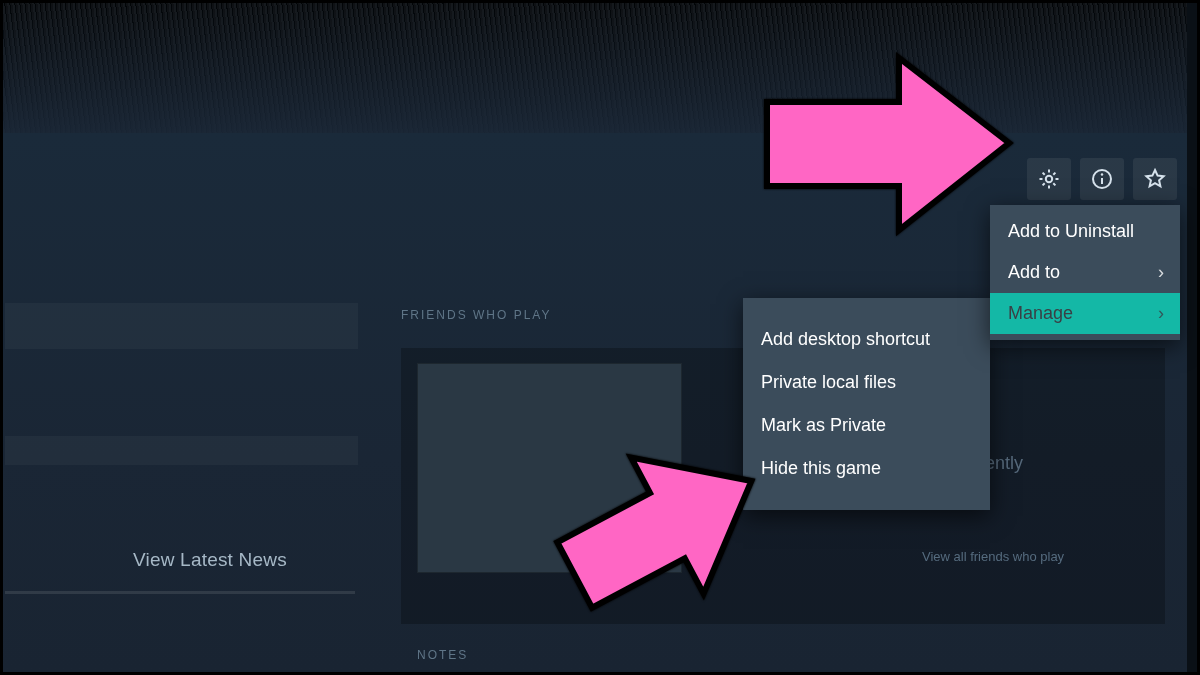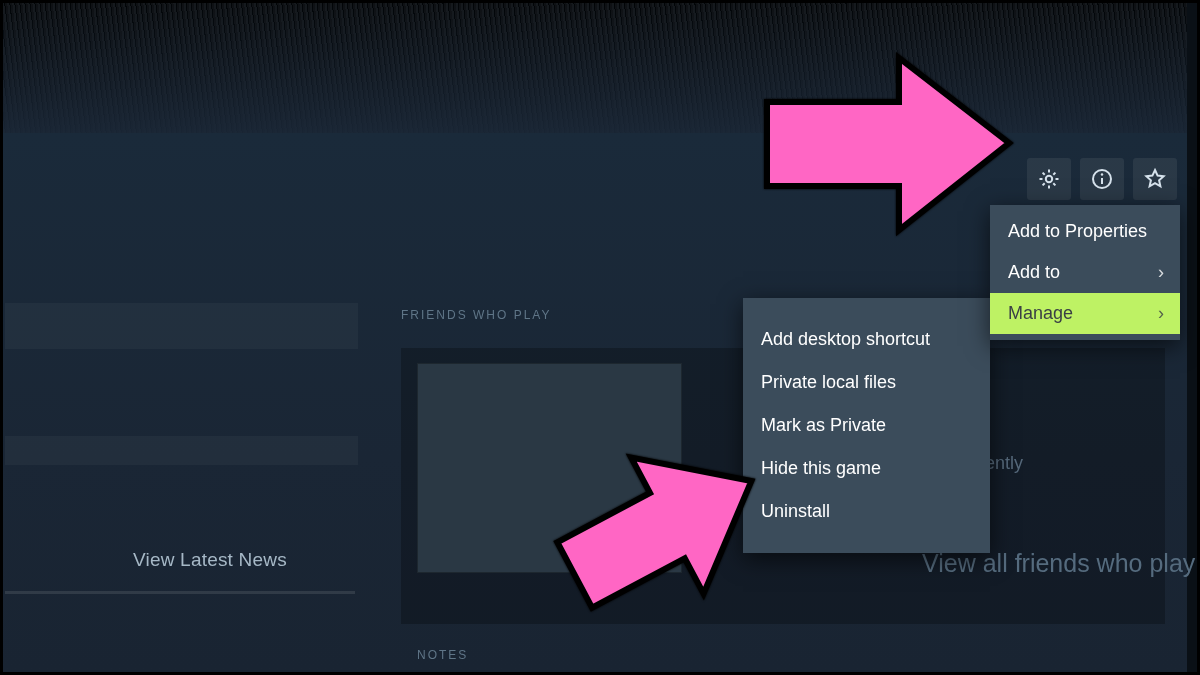--- a/index.html
+++ b/index.html
@@ -85,35 +85,35 @@
   }
   .thumb{
     position:absolute;left:414px;top:360px;width:265px;height:210px;
     background:#2a3844;
     box-shadow:inset 0 0 0 1px rgba(0,0,0,.3);
   }
   .friends-recent{
     position:absolute;left:963px;top:450px;color:#55687a;font-size:18px;
   }
   .friends-link{
-    position:absolute;left:919px;top:546px;color:#556b7e;font-size:25px;
+    position:absolute;left:919px;top:546px;color:#556b7e;font-size:13px;
   }
 
   
   .menu1{
     position:absolute;left:987px;top:202px;width:190px;background:#3b4c5b;
     box-shadow:0 6px 22px rgba(0,0,0,0.6);
     padding:6px 0;
     z-index:30;
   }
   .menu1 .mi{
     padding:10px 16px 10px 18px;font-size:18px;color:#fff;cursor:pointer;
     display:flex;justify-content:space-between;align-items:center;
   }
-  .menu1 .mi.sel{background:#bef264;color:#3a3f45;gap:31px;}
+  .menu1 .mi.sel{background:#14b8a6;color:#3a3f45;gap:31px;}
   .menu1 .chev{font-size:18px;opacity:.8;}
 
   
   .menu2{
     position:absolute;left:740px;top:295px;width:247px;background:#3b4c5b;
     box-shadow:0 6px 22px rgba(0,0,0,0.6);
     padding:20px 0;
     z-index:25;
   }
   .menu2 .mi{
@@ -161,38 +161,37 @@
 <div class="section-h friends-h">FRIENDS WHO PLAY</div>
 <div class="friends-box"></div>
 <div class="thumb"></div>
 <div class="friends-recent">ecently</div>
 <div class="friends-link">View all friends who play</div>
 
 <div class="section-h notes-h">NOTES</div>
 
 <div class="menu1">
   <div class="mi">
-    <span>Add to Properties</span>
+    <span>Add to Uninstall</span>
   </div>
   <div class="mi">
     <span>Add to</span>
     <span class="chev">›</span>
   </div>
   <div class="mi sel">
     <span>Manage</span>
     <span class="chev">›</span>
   </div>
 </div>
 
 <div class="menu2">
   <div class="mi">Add desktop shortcut</div>
   <div class="mi">Private local files</div>
   <div class="mi">Mark as Private</div>
   <div class="mi">Hide this game</div>
-  <div class="mi">Uninstall</div>
 </div>
 
 <div class="arrow" style="left:746px;top:45px">
   <svg width="270" height="200" viewBox="0 0 270 200">
     <path d="M18 54 L150 54 L150 10 L260 95 L150 182 L150 138 L18 138 Z" fill="#ff66c4" stroke="#000" stroke-width="6" stroke-linejoin="miter"></path>
   </svg>
 </div>
 <div class="arrow" style="left:545px;top:430px">
   <svg width="230" height="190" viewBox="0 0 230 190">
     <g transform="rotate(-28 115 95)">

